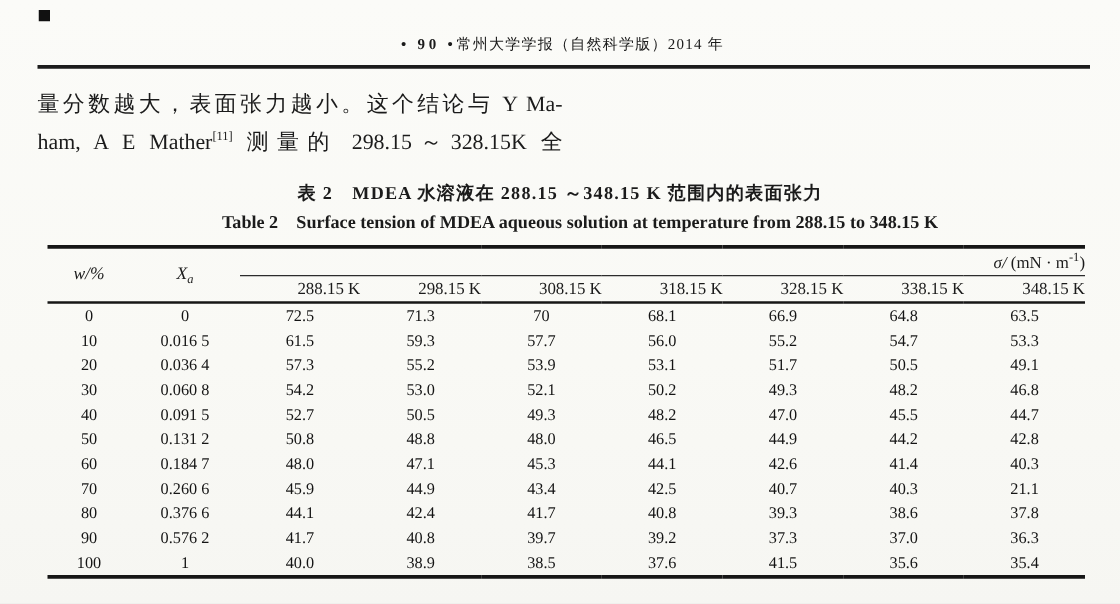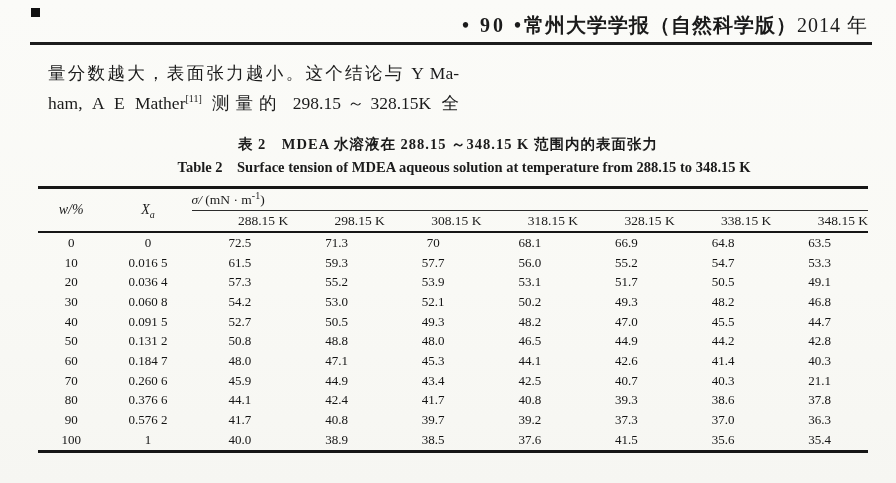--- a/index.html
+++ b/index.html
@@ -4,45 +4,45 @@
 <style>
   html,body{margin:0;padding:0;background:#e8e8e6;}
   .page{
     width:896px;height:483px;position:relative;overflow:hidden;
     background:linear-gradient(180deg,#fbfbf8 0%,#f9f9f5 60%,#f6f6f2 100%);
     color:#1b1b1b;
     font-family:"Liberation Serif","DejaVu Serif",serif;
   }
   .scan-speck{position:absolute;left:31px;top:8px;width:9px;height:9px;background:#111;}
   .hdr{
-    display:flex;justify-content:flex-end;align-items:baseline;
-    padding:15px 28px 0 32px;font-size:20px;line-height:20px;
+    display:flex;justify-content:center;align-items:baseline;
+    padding:15px 28px 0 32px;font-size:12px;line-height:20px;
   }
   .hdr .pagenum{font-weight:bold;letter-spacing:3px;}
-  .hdr .jtitle{font-weight:bold;letter-spacing:1px;}
-  .hdr .year{letter-spacing:1px;}
+  .hdr .jtitle{font-weight:normal;letter-spacing:1px;}
+  .hdr .year{letter-spacing:1px;margin-top:10px;}
   .hdr-rule{border:0;border-top:3px solid #1c1c1c;margin:7px 24px 0 30px;}
-  .cols{display:flex;gap:2px;padding:13px 26px 0 48px;}
+  .cols{display:flex;gap:2px;padding:13px 26px 0 30px;}
   .col{width:50%;font-size:17.5px;line-height:30px;}
   .tline{text-align:justify;text-align-last:justify;white-space:nowrap;overflow:hidden;}
   .tline.short{text-align-last:left;}
   sup{font-size:10px;vertical-align:super;line-height:0;}
   sub{font-size:10px;vertical-align:sub;line-height:0;}
   .cap{display:block;text-align:center;font-weight:bold;}
   .cap-zh{font-size:14.5px;margin-top:17px;letter-spacing:1px;text-align:center;}
   .cap-en{font-size:14.5px;margin-top:4px;padding-left:32px;}
   table.data{
     width:830px;margin:9px 28px 0 38px;border-collapse:collapse;table-layout:fixed;
     border-top:3px solid #161616;border-bottom:3px solid #161616;
     font-size:13.5px;
   }
   table.data th{font-weight:normal;padding:0;}
   table.data td{padding:0;}
   th.varhead{font-style:italic;font-size:14px;border-bottom:2px solid #161616;}
-  th.sigma-head{height:21px;border-bottom:1px solid #2c2c2c;text-align:left;}
+  th.sigma-head{height:21px;border-bottom:1px solid #2c2c2c;text-align:right;}
   .sigma-var{font-style:italic;}
   th.temp{height:20px;text-align:right;border-bottom:2px solid #161616;}
   tbody td{height:19.7px;text-align:center;font-size:13px;color:#141414;}
 </style>
 </head>
 <body>
 
 <div class="page">
 
   <div class="scan-speck"></div>

